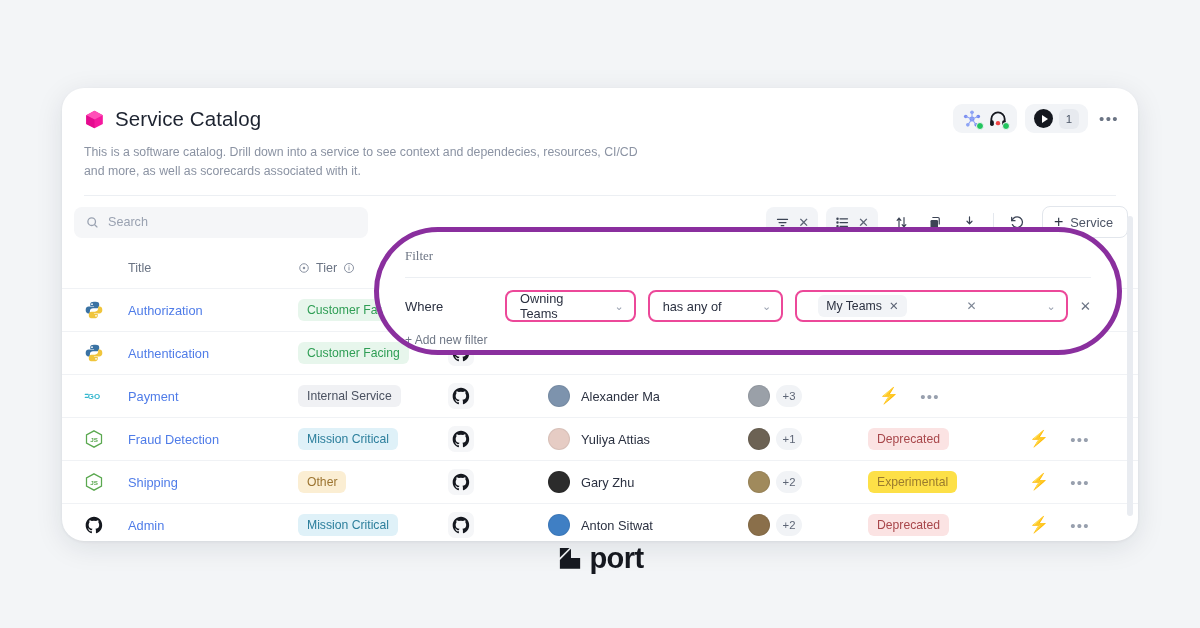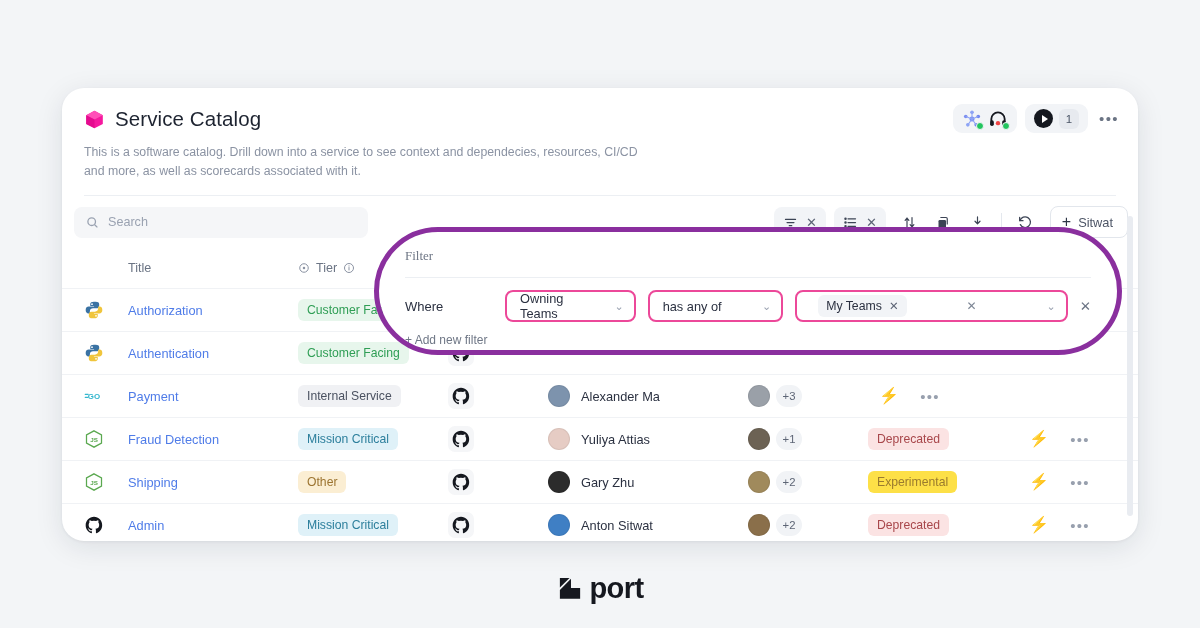--- a/index.html
+++ b/index.html
@@ -200,21 +200,21 @@
     padding: 4px 8px; font-size: 12.3px; color: #2b3141;
   }
   .val-chip .x { color: #5c6475; font-size: 11.5px; }
   .sel-val .clr { margin-left: auto; color: #7b8493; font-size: 12px; }
   .sel-val .chev { padding-left: 10px; }
   .row-x { color: #6b7484; font-size: 13.5px; }
   .add-filter { margin-top: 11px; margin-left: 0; font-size: 12px; color: #6f7786; }
 
   
   .port-logo {
-    position: absolute; left: 0; right: 0; top: 572px;
+    position: absolute; left: 0; right: 0; top: 542px;
     display: flex; align-items: center; justify-content: center; gap: 6px;
   }
   .port-mark { width: 27px; height: 27px; }
   .port-word { font-size: 29px; font-weight: 700; color: #15181f; letter-spacing: -.6px; }
 </style>
 </head>
 <body>
 
 <div class="app-card">
 
@@ -307,21 +307,21 @@
       </div>
       <div class="vbar"></div>
       <div class="icon-btn">
         <svg width="16" height="16" viewBox="0 0 24 24" fill="none" stroke="#3c4455" stroke-width="1.9" stroke-linecap="round" stroke-linejoin="round">
           <path d="M4 5v5h5"></path>
             <path d="M4.5 10a8 8 0 1 1 .6 6"></path>
         </svg>
       </div>
       <div class="add-btn">
         <span class="plus">+</span>
-        <span>Sitwat</span>
+        <span>Service</span>
       </div>
     </div>
   </div>
 
   <div class="table-wrap">
     <div class="trow head">
       <div class="c-icon"></div>
       <div class="c-title">Title</div>
       <div class="c-tier" style="display:flex;align-items:center;gap:6px;">
         <svg width="12" height="12" viewBox="0 0 24 24" fill="none" stroke="#8b93a3" stroke-width="2">

